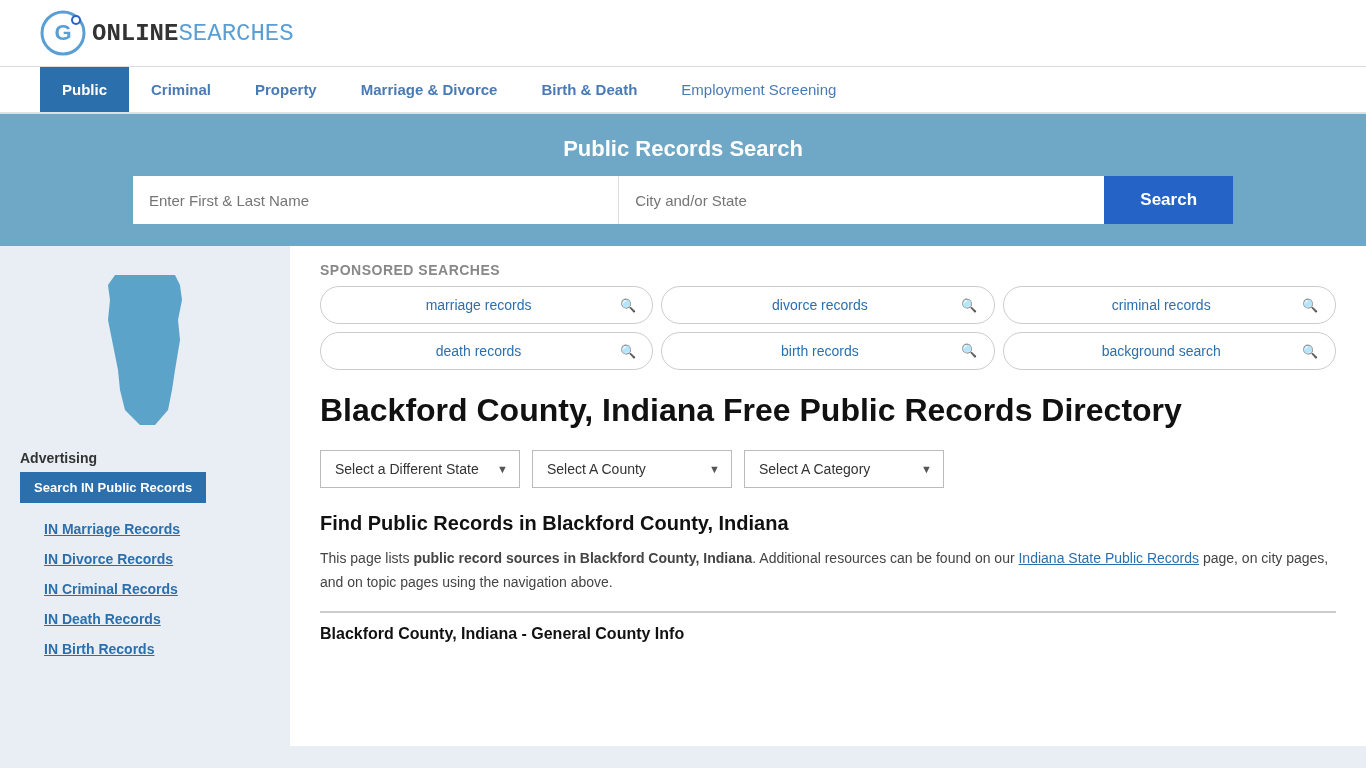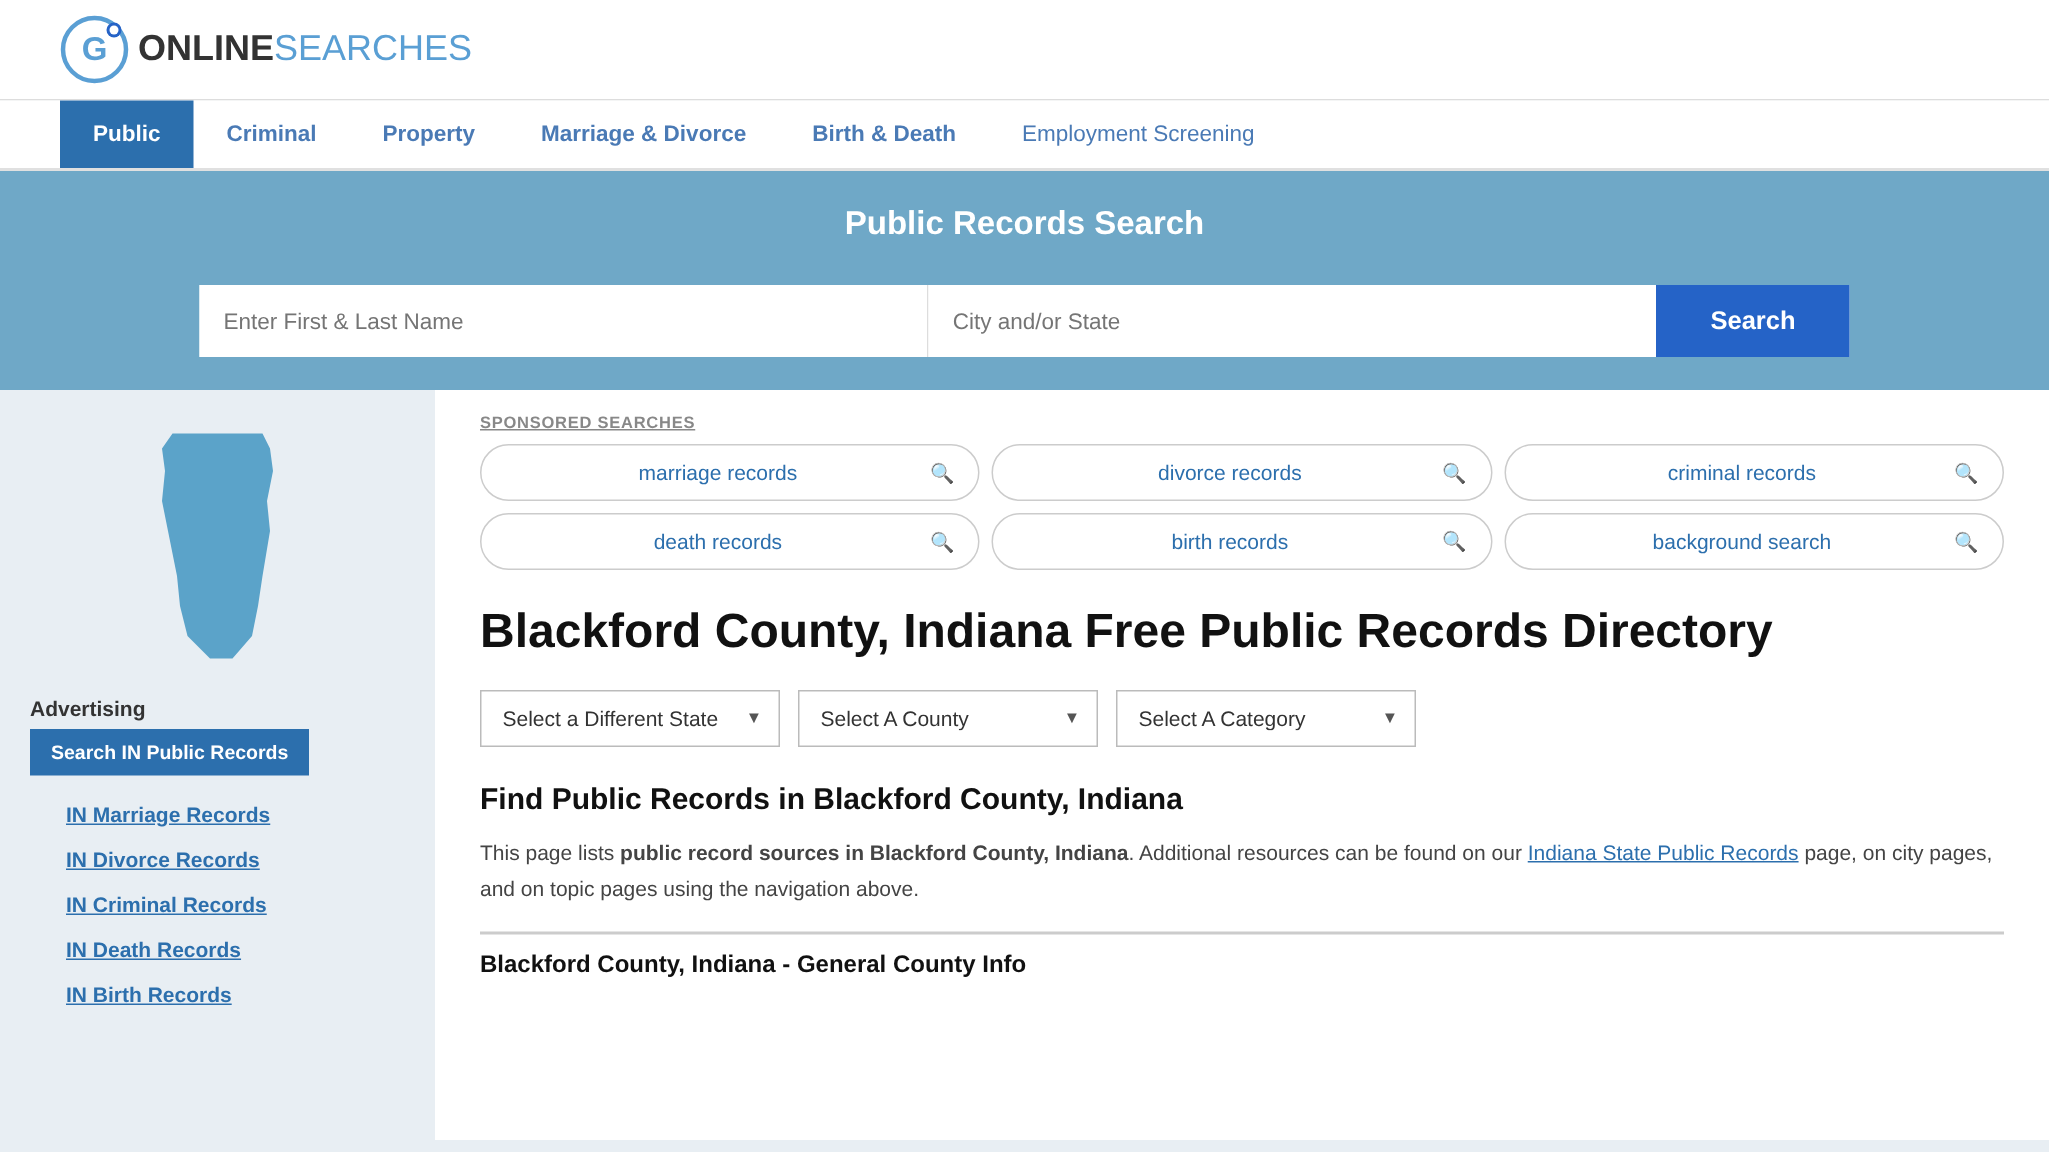--- a/index.html
+++ b/index.html
@@ -9,38 +9,38 @@
 <body>
 
 <div style="background:#fff; padding:10px 40px; display:flex; align-items:center; border-bottom:1px solid #ddd;">
   <div style="display:flex; align-items:center; gap:6px;">
     <svg width="46" height="46" viewBox="0 0 46 46">
       <circle cx="23" cy="23" r="21" fill="none" stroke="#5a9fd4" stroke-width="3"></circle>
       <text x="23" y="30" text-anchor="middle" font-size="22" font-weight="900" fill="#5a9fd4">G</text>
       <circle cx="36" cy="10" r="5" fill="#2563c7"></circle>
       <circle cx="36" cy="10" r="3" fill="#fff"></circle>
     </svg>
-    <div style="display:flex; align-items:flex-end; gap:0;">
+    <div style="display:flex; align-items:flex-end; gap:0;font-family:Liberation Mono, monospace;">
       <span style="font-size:24px; font-weight:900; color:#333;">ONLINE</span>
       <span style="font-size:24px; font-weight:400; color:#5a9fd4;">SEARCHES</span>
     </div>
   </div>
 </div>
 
 <nav style="background:#fff; display:flex; align-items:center; padding:0 40px; border-bottom:2px solid #e0e0e0;">
   <a style="padding:14px 22px; font-size:15px; font-weight:600; color:#fff; background:#2c6fad; text-decoration:none; cursor:pointer;">Public</a>
   <a style="padding:14px 22px; font-size:15px; font-weight:600; color:#4a7ab5; text-decoration:none; cursor:pointer;">Criminal</a>
   <a style="padding:14px 22px; font-size:15px; font-weight:600; color:#4a7ab5; text-decoration:none; cursor:pointer;">Property</a>
   <a style="padding:14px 22px; font-size:15px; font-weight:600; color:#4a7ab5; text-decoration:none; cursor:pointer;">Marriage &amp; Divorce</a>
   <a style="padding:14px 22px; font-size:15px; font-weight:600; color:#4a7ab5; text-decoration:none; cursor:pointer;">Birth &amp; Death</a>
   <a style="padding:14px 22px; font-size:15px; font-weight:400; color:#4a7ab5; text-decoration:none; cursor:pointer;">Employment Screening</a>
 </nav>
 
 <div style="background:#6fa8c7; padding:22px 40px;">
-  <div style="text-align:center; font-size:22px; font-weight:700; color:#fff; margin-bottom:28px;">Public Records Search</div>
+  <div style="text-align:center; font-size:22px; font-weight:700; color:#fff; margin-bottom:14px;">Public Records Search</div>
   <div style="display:flex; max-width:1100px; margin:0 auto; background:#fff;">
     <input type="text" style="flex: 1 1 0%; padding: 14px 16px; font-size: 15px; border-top: none; border-bottom: none; border-left: none; border-image: initial; outline: none; color: rgb(153, 153, 153); border-right: 1px solid rgb(221, 221, 221);" placeholder="Enter First &amp; Last Name">
     <input type="text" style="flex: 1 1 0%; padding: 14px 16px; font-size: 15px; border: none; outline: none; color: rgb(153, 153, 153);" placeholder="City and/or State">
     <button style="background:#2563c7; color:#fff; border:none; padding:14px 36px; font-size:17px; font-weight:600; cursor:pointer; white-space:nowrap;">Search</button>
   </div>
 </div>
 
 <div style="display:flex; min-height:500px; background:#e8eef3;">
 
   <div style="width:290px; min-width:290px; background:#e8eef3; padding:16px 20px;">
@@ -55,21 +55,21 @@
       <a style="color:#2c6fad; text-decoration:underline; font-size:14px; font-weight:600; cursor:pointer; line-height:2;">IN Marriage Records</a>
       <a style="color:#2c6fad; text-decoration:underline; font-size:14px; font-weight:600; cursor:pointer; line-height:2;">IN Divorce Records</a>
       <a style="color:#2c6fad; text-decoration:underline; font-size:14px; font-weight:600; cursor:pointer; line-height:2;">IN Criminal Records</a>
       <a style="color:#2c6fad; text-decoration:underline; font-size:14px; font-weight:600; cursor:pointer; line-height:2;">IN Death Records</a>
       <a style="color:#2c6fad; text-decoration:underline; font-size:14px; font-weight:600; cursor:pointer; line-height:2;">IN Birth Records</a>
     </div>
   </div>
 
   <div style="flex:1; background:#fff; padding:16px 30px;">
 
-    <div style="font-size:11px; font-weight:700; color:#888; text-transform:uppercase; letter-spacing:0.5px; margin-bottom:8px;text-decoration:underline;">SPONSORED SEARCHES</div>
+    <div style="font-size:14px; font-weight:700; color:#888; text-transform:uppercase; letter-spacing:0.5px; margin-bottom:8px;">SPONSORED SEARCHES</div>
     <div style="display:grid; grid-template-columns:repeat(3,1fr); gap:8px; margin-bottom:20px;">
       <div style="border:1px solid #ccc; border-radius:20px; display:flex; align-items:center; justify-content:space-between; padding:10px 16px; cursor:pointer; background:#fff;">
         <span style="color:#2c6fad; font-size:14px; flex:1; text-align:center;">marriage records</span>
         <span style="color:#888; font-size:13px;">🔍</span>
       </div>
       <div style="border:1px solid #ccc; border-radius:20px; display:flex; align-items:center; justify-content:space-between; padding:10px 16px; cursor:pointer; background:#fff;">
         <span style="color:#2c6fad; font-size:14px; flex:1; text-align:center;">divorce records</span>
         <span style="color:#888; font-size:13px;">🔍</span>
       </div>
       <div style="border:1px solid #ccc; border-radius:20px; display:flex; align-items:center; justify-content:space-between; padding:10px 16px; cursor:pointer; background:#fff;">

